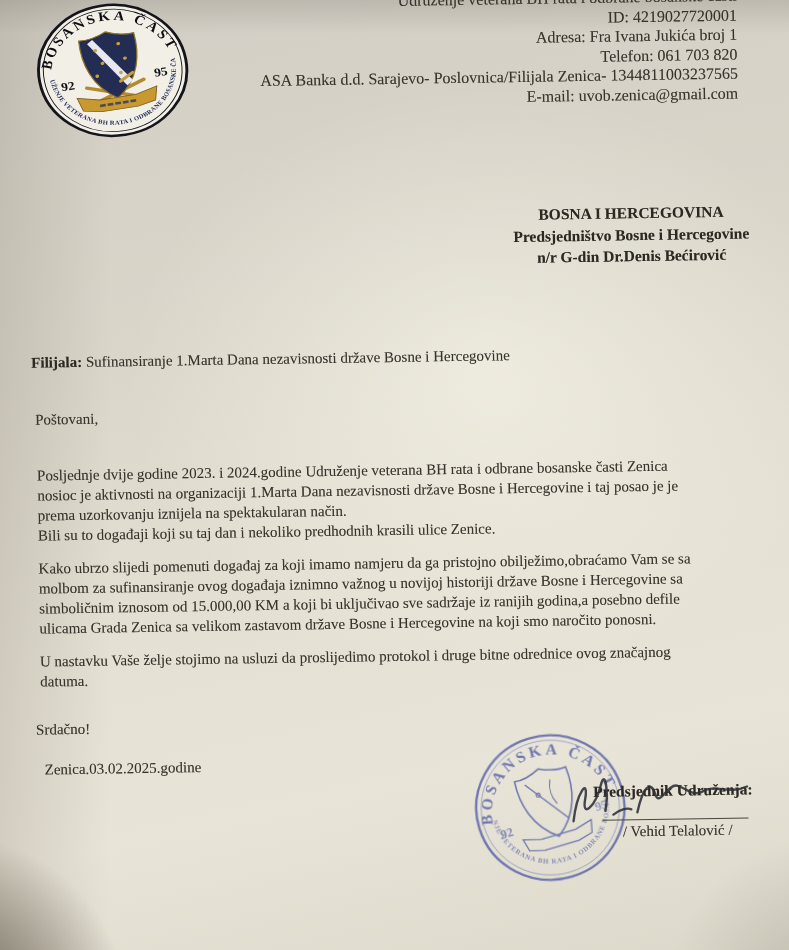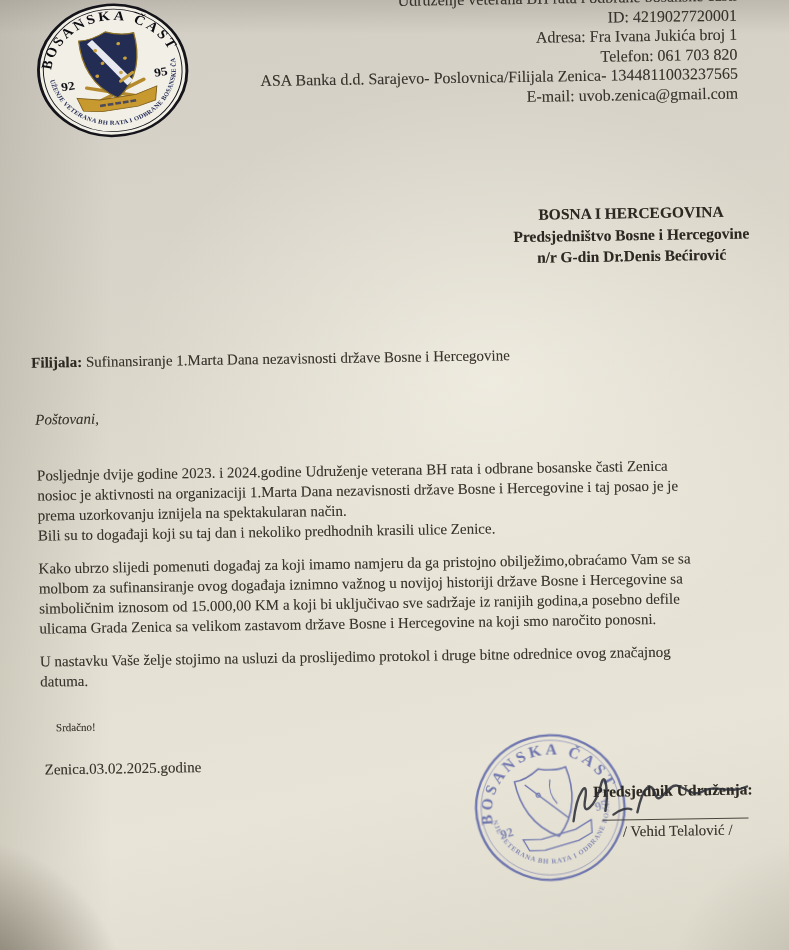--- a/index.html
+++ b/index.html
@@ -22,25 +22,25 @@
   .bold{font-weight:bold;color:#2c2822;}
   .letterhead{
     position:absolute;top:-9px;left:0;right:45px;text-align:right;
     font-size:16px;line-height:19.5px;white-space:nowrap;
   }
   .recipient{
     position:absolute;top:206px;left:455px;width:360px;text-align:center;
     font-size:15.5px;line-height:21.5px;font-weight:bold;white-space:nowrap;
   }
   .subject{position:absolute;top:349px;left:33px;font-size:15px;white-space:nowrap;}
-  .salutation{position:absolute;top:406px;left:36px;font-size:15px;font-style:italic;}
+  .salutation{position:absolute;top:406px;left:36px;font-size:15px;}
   .para{position:absolute;left:37px;font-size:15px;line-height:20px;}
   .para div{white-space:nowrap;}
   #para1{top:460px;} #para2{top:553px;} #para3{top:646px;}
-  .farewell{position:absolute;top:716px;left:52px;font-size:11px;}
+  .farewell{position:absolute;top:716px;left:32px;font-size:15px;}
   .dateline{position:absolute;top:756px;left:40px;font-size:15px;}
   #logo{position:absolute;top:-2px;left:42px;}
   #stamp{position:absolute;top:733px;left:466px;opacity:0.82;filter:blur(0.35px);}
   #sig-title{position:absolute;top:786px;left:588px;font-size:15.5px;white-space:nowrap;}
   #sig-strokes{position:absolute;top:760px;left:550px;}
   #sig-line{position:absolute;top:823px;left:597px;width:146px;height:1.2px;background:#49463e;}
   #sig-name{position:absolute;top:827px;left:592px;width:160px;text-align:center;font-size:15px;white-space:nowrap;}
 </style>
 </head>
 <body>

